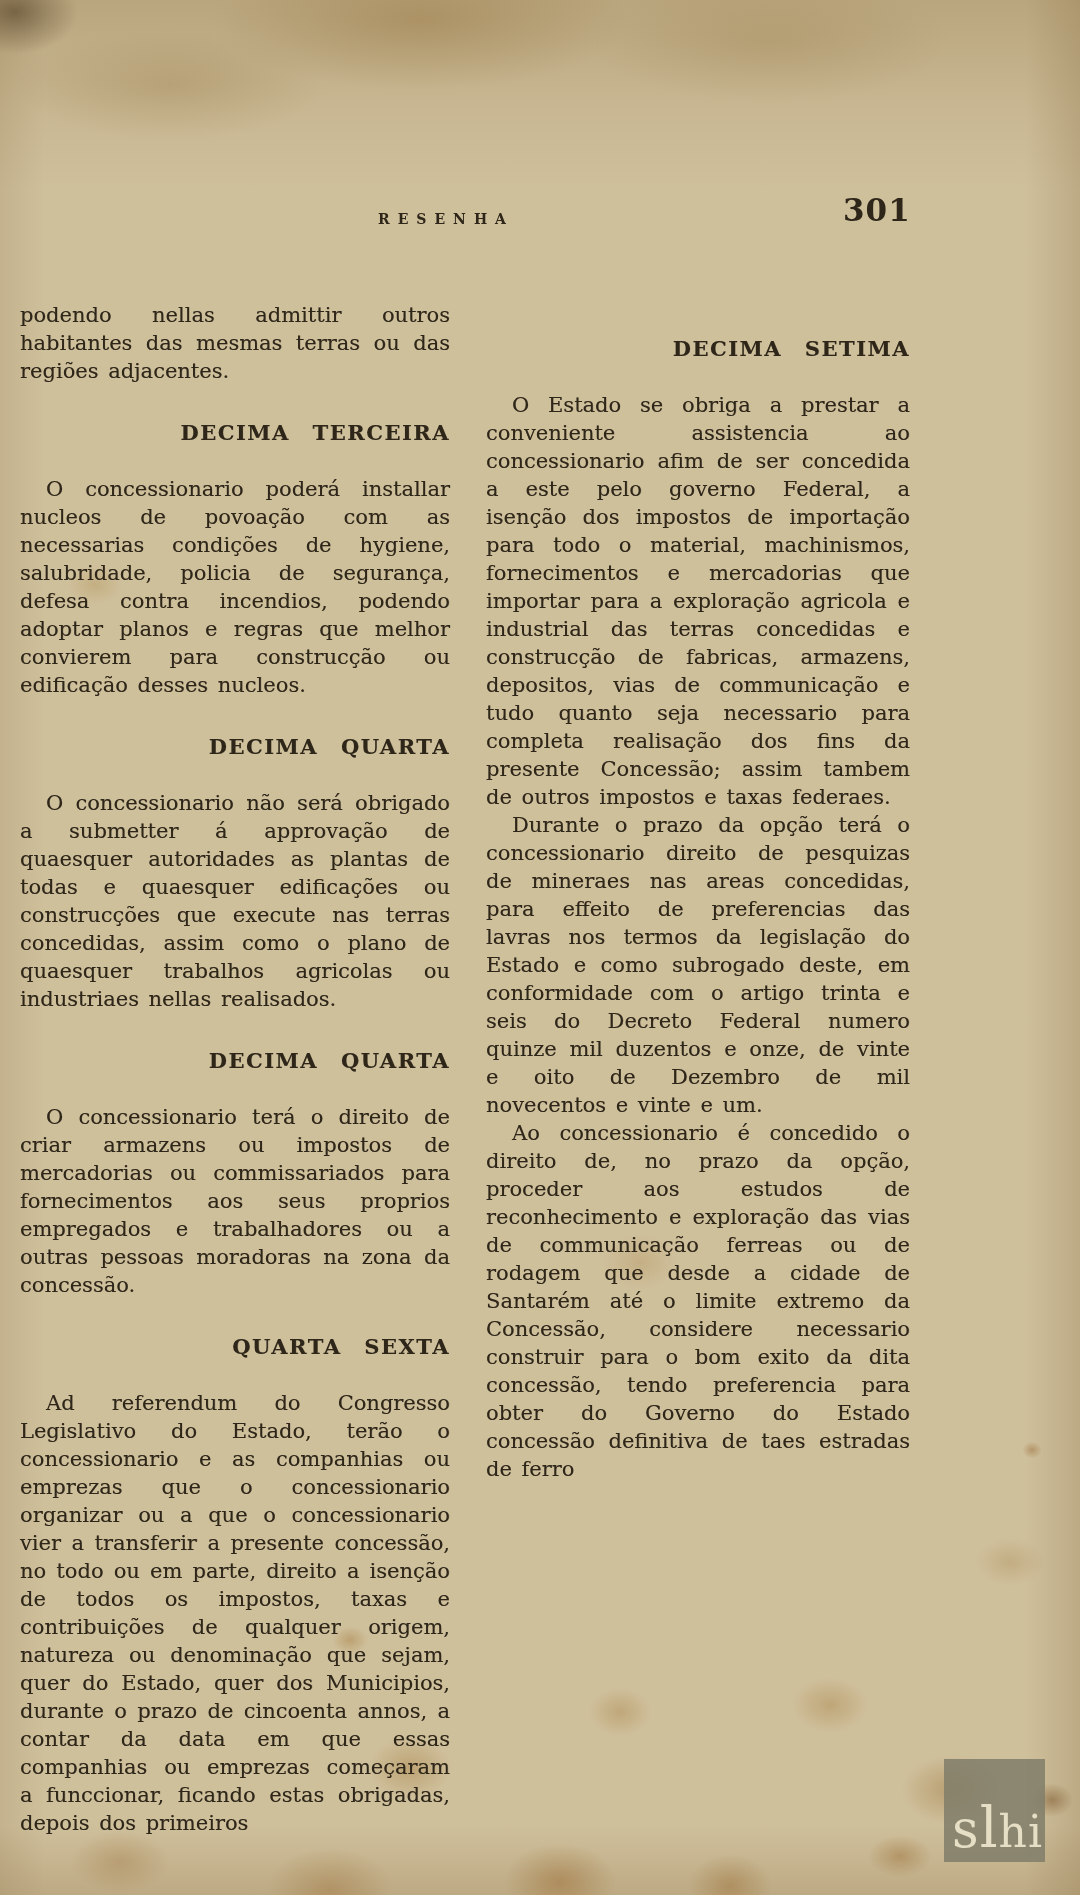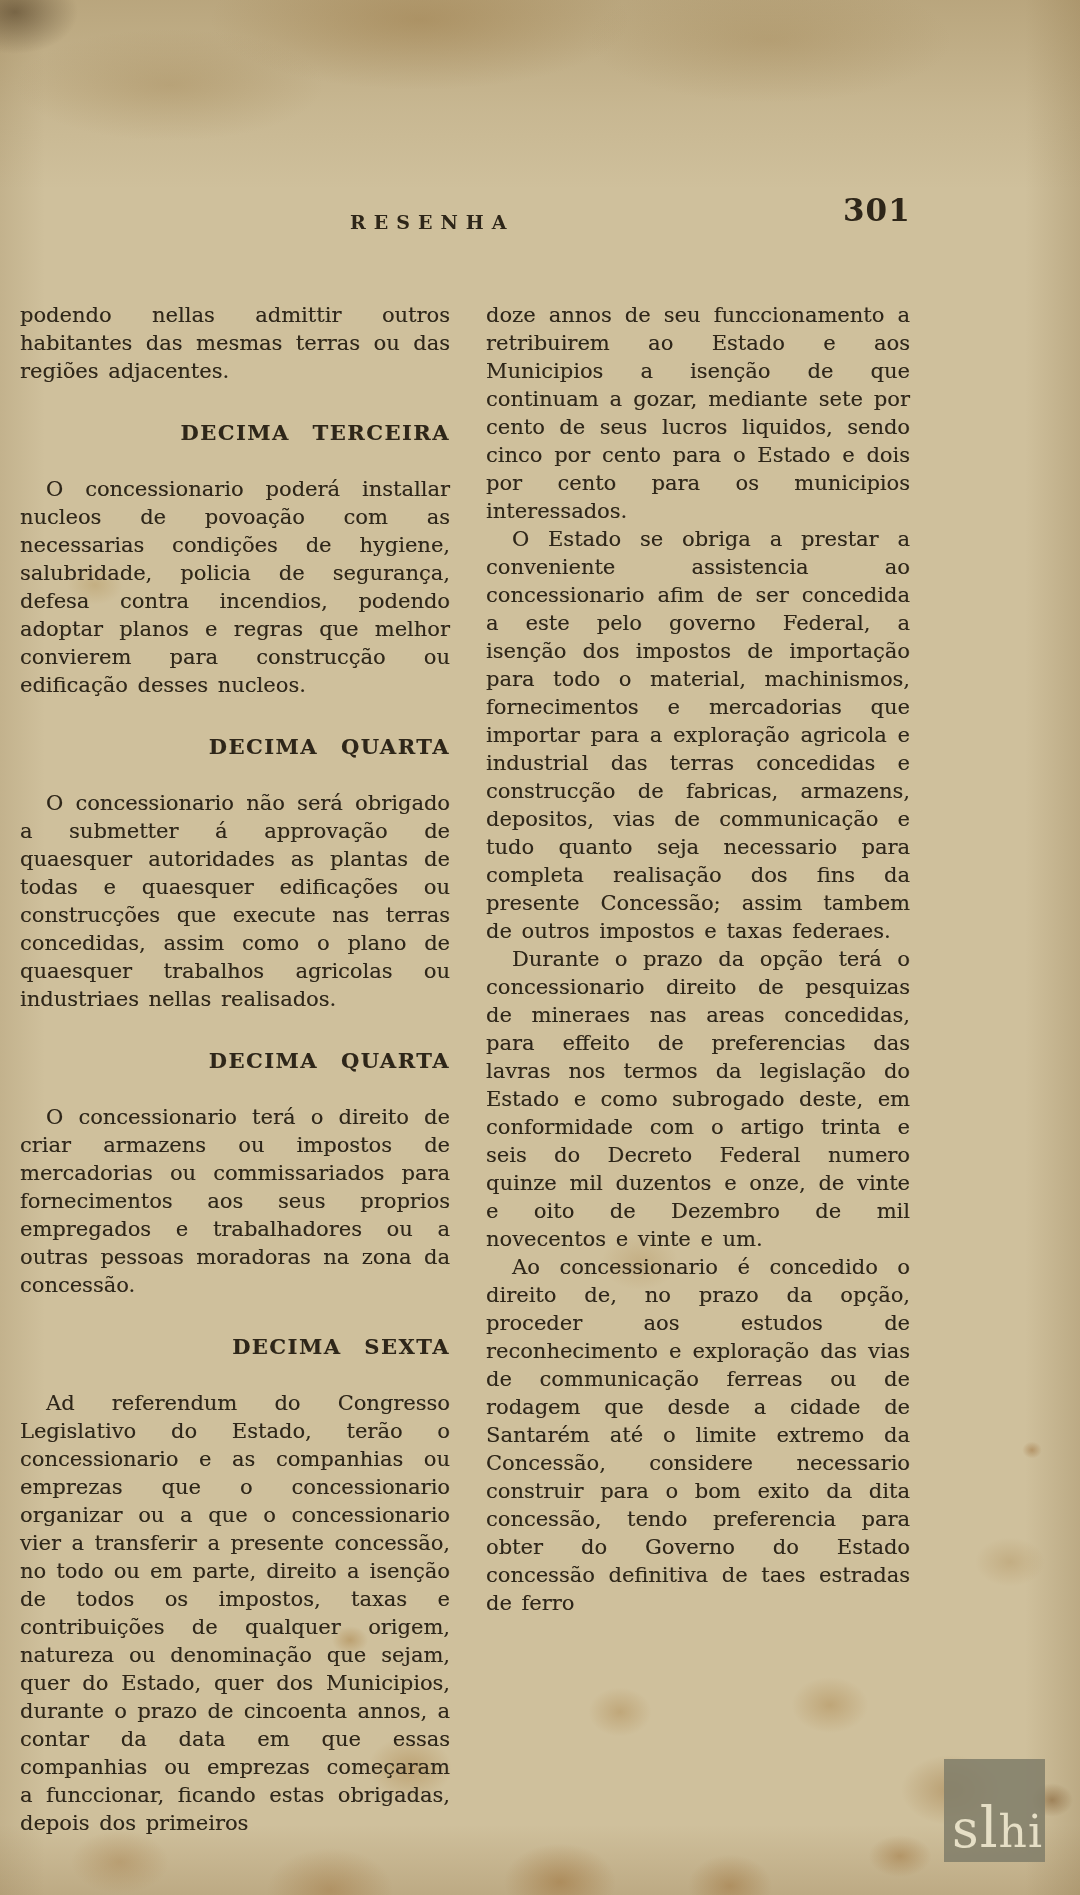--- a/index.html
+++ b/index.html
@@ -31,23 +31,23 @@
       radial-gradient(45px 30px at 900px 1856px, rgba(150,100,40,.40), transparent 70%),
       linear-gradient(180deg, rgba(135,105,55,.30), rgba(135,105,55,.10) 110px, rgba(135,105,55,0) 190px),
       linear-gradient(270deg, rgba(120,92,48,.22), transparent 55px),
       linear-gradient(90deg,  rgba(120,92,48,.14), transparent 45px),
       linear-gradient(0deg,   rgba(125,92,45,.22), transparent 70px);
     font-family: "DejaVu Serif", "Liberation Serif", serif;
     color: #2e2619;
   }
   .header-title {
     position: absolute;
-    left: 350px;
+    left: 378px;
     top: 211px;
-    font-size: 19px;
+    font-size: 14px;
     font-weight: 700;
     letter-spacing: 8px;
     white-space: nowrap;
   }
   .page-number {
     position: absolute;
     left: 843px;
     top: 192px;
     font-size: 31px;
     font-weight: 600;
@@ -116,26 +116,26 @@
   <div class="page-number">301</div>
 
   <div class="column column-left">
       <p class="col-para no-indent">podendo nellas admittir outros habitantes das mesmas terras ou das regiões adjacentes.</p>
       <h3 class="col-heading">DECIMA TERCEIRA</h3>
       <p class="col-para">O concessionario poderá installar nucleos de povoação com as necessarias condições de hygiene, salubridade, policia de segurança, defesa contra incendios, podendo adoptar planos e regras que melhor convierem para construcção ou edificação desses nucleos.</p>
       <h3 class="col-heading">DECIMA QUARTA</h3>
       <p class="col-para">O concessionario não será obrigado a submetter á approvação de quaesquer autoridades as plantas de todas e quaesquer edificações ou construcções que execute nas terras concedidas, assim como o plano de quaesquer trabalhos agricolas ou industriaes nellas realisados.</p>
       <h3 class="col-heading">DECIMA QUARTA</h3>
       <p class="col-para">O concessionario terá o direito de criar armazens ou impostos de mercadorias ou commissariados para fornecimentos aos seus proprios empregados e trabalhadores ou a outras pessoas moradoras na zona da concessão.</p>
-      <h3 class="col-heading">DECIMA SEXTA</h3>
+      <h3 class="col-heading">QUARTA SEXTA</h3>
       <p class="col-para">Ad referendum do Congresso Legislativo do Estado, terão o concessionario e as companhias ou emprezas que o concessionario organizar ou a que o concessionario vier a transferir a presente concessão, no todo ou em parte, direito a isenção de todos os impostos, taxas e contribuições de qualquer origem, natureza ou denominação que sejam, quer do Estado, quer dos Municipios, durante o prazo de cincoenta annos, a contar da data em que essas companhias ou emprezas começaram a funccionar, ficando estas obrigadas, depois dos primeiros</p>
     </div>
 
   <div class="column column-right">
-      <p class="col-para no-indent">doze annos de seu funccionamento a retribuirem ao Estado e aos Municipios a isenção de que continuam a gozar, mediante sete por cento de seus lucros liquidos, sendo cinco por cento para o Estado e dois por cento para os municipios interessados.</p>
+      <h3 class="col-heading">DECIMA SETIMA</h3>
       <p class="col-para">O Estado se obriga a prestar a conveniente assistencia ao concessionario afim de ser concedida a este pelo governo Federal, a isenção dos impostos de importação para todo o material, machinismos, fornecimentos e mercadorias que importar para a exploração agricola e industrial das terras concedidas e construcção de fabricas, armazens, depositos, vias de communicação e tudo quanto seja necessario para completa realisação dos fins da presente Concessão; assim tambem de outros impostos e taxas federaes.</p>
       <p class="col-para">Durante o prazo da opção terá o concessionario direito de pesquizas de mineraes nas areas concedidas, para effeito de preferencias das lavras nos termos da legislação do Estado e como subrogado deste, em conformidade com o artigo trinta e seis do Decreto Federal numero quinze mil duzentos e onze, de vinte e oito de Dezembro de mil novecentos e vinte e um.</p>
       <p class="col-para">Ao concessionario é concedido o direito de, no prazo da opção, proceder aos estudos de reconhecimento e exploração das vias de communicação ferreas ou de rodagem que desde a cidade de Santarém até o limite extremo da Concessão, considere necessario construir para o bom exito da dita concessão, tendo preferencia para obter do Governo do Estado concessão definitiva de taes estradas de ferro</p>
     </div>
 
   <div class="watermark">
     <span class="wm-inner"><span class="wm-s">s</span><span class="wm-l">l</span><span class="wm-hi">hi</span></span>
   </div>
 
 </div>

